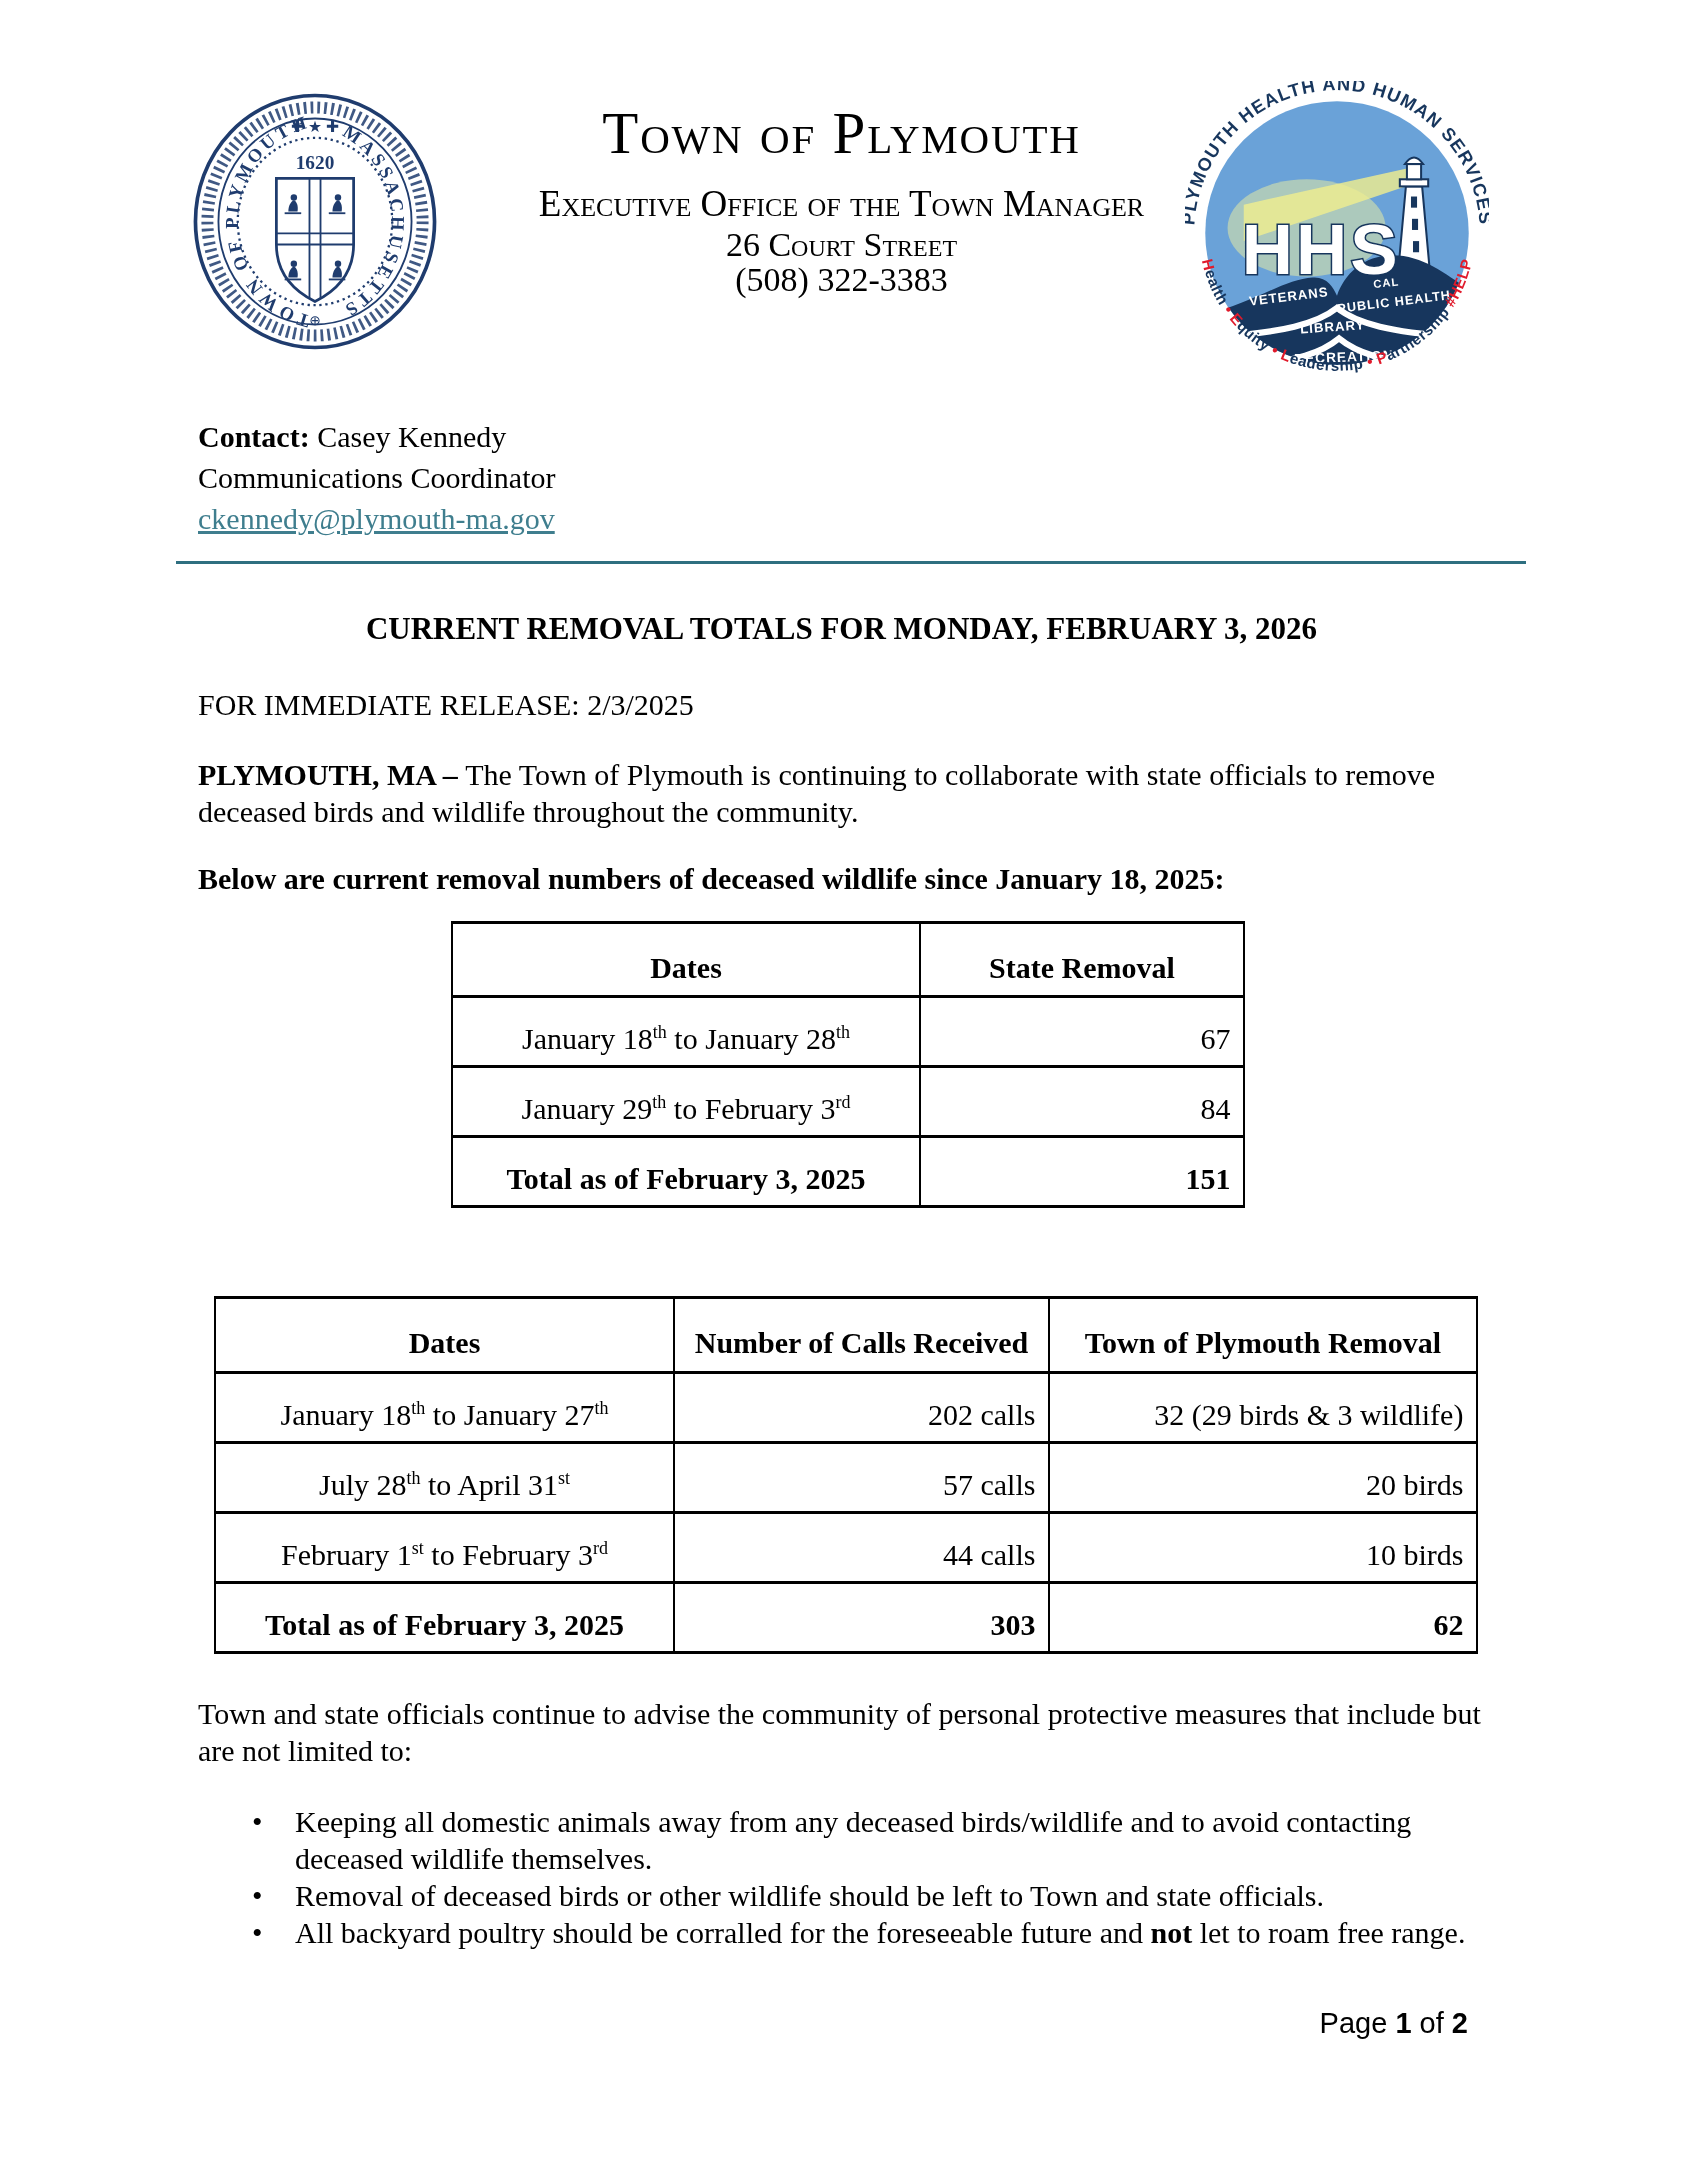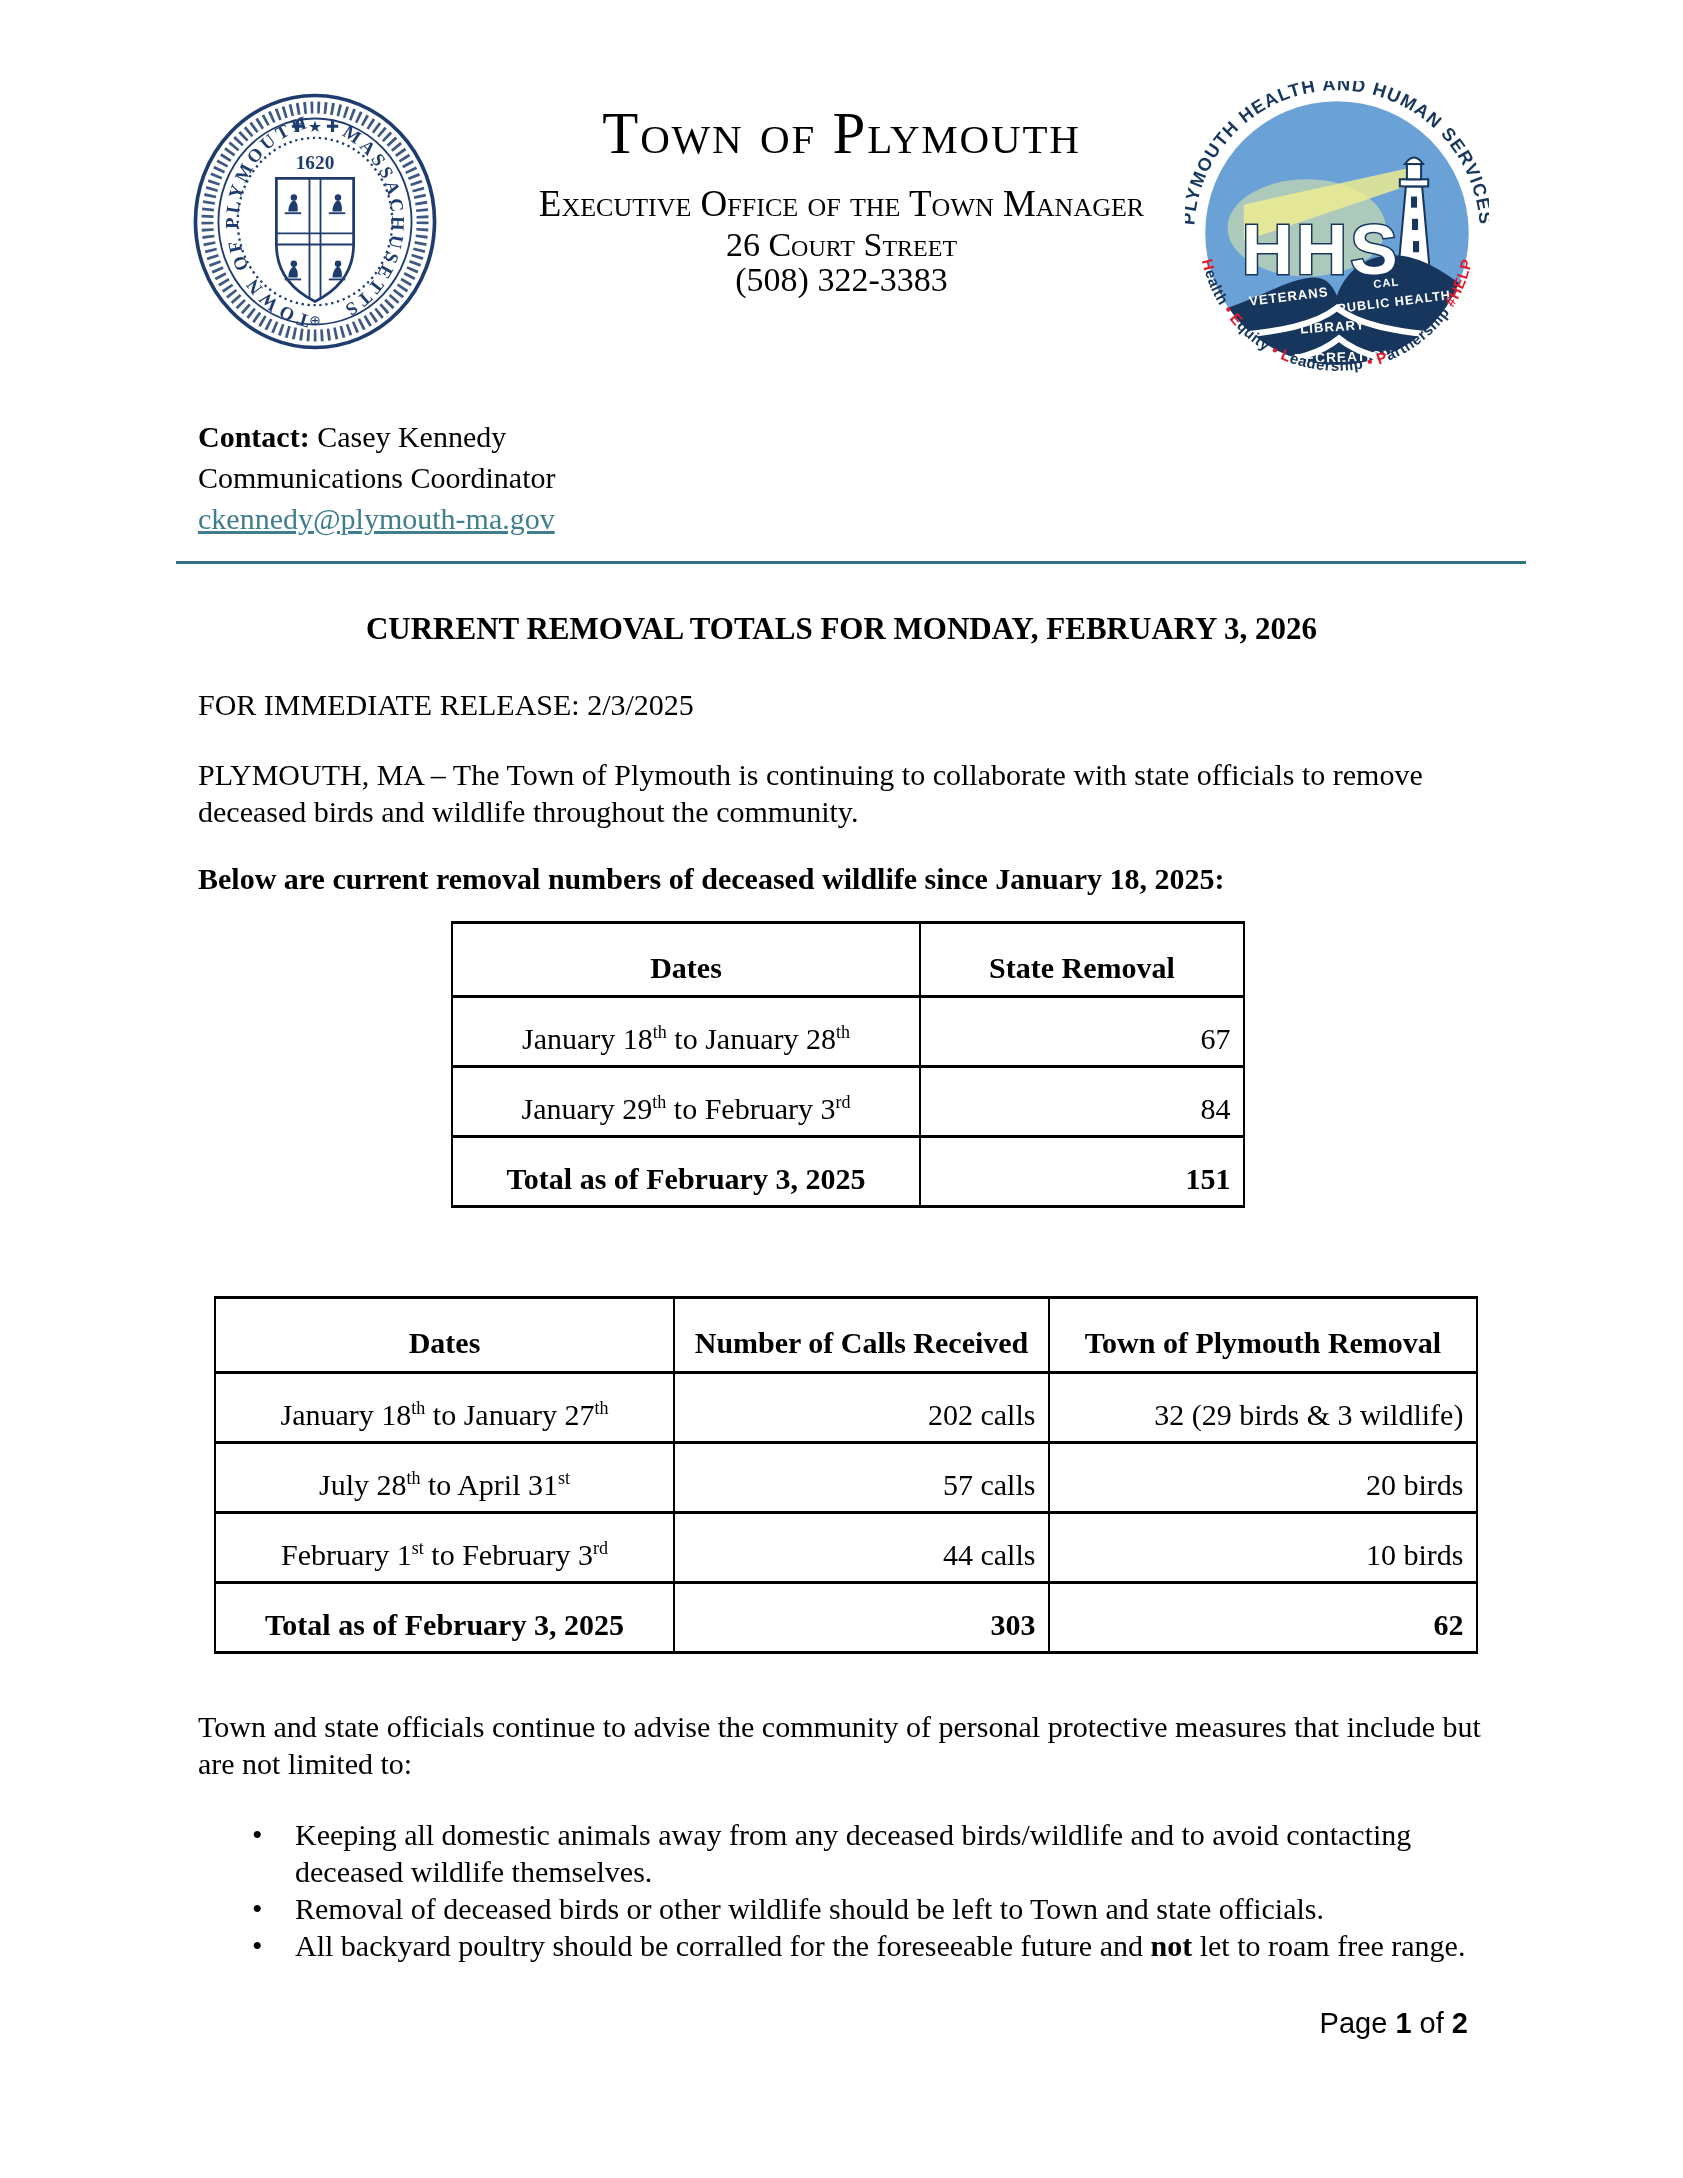--- a/index.html
+++ b/index.html
@@ -58,21 +58,21 @@
   .doc-table th { text-align:center; font-weight:bold; height:61px; padding-bottom:10.8px; }
   .doc-table td { height:58px; }
   .date-cell { text-align:center; }
   .num-cell { text-align:right; }
   .total-row td { font-weight:bold; }
   sup { font-size:0.6em; line-height:0; }
 
   .state-table { margin:25px 0 0 253px; width:792px; }
   .town-table  { margin:88px 0 0 16px;  width:1262px; }
 
-  .advisory-par { margin:54px 0 0 0; line-height:37px; }
+  .advisory-par { margin:41px 0 0 0; line-height:37px; }
   ul.bullets { margin:34px 0 0 0; padding:0 0 0 97px; list-style:none; }
   ul.bullets li { position:relative; line-height:37px; }
   ul.bullets li::before { content:"\2022"; position:absolute; left:-43px; top:0; font-size:30px; }
 
   .page-footer { position:absolute; top:2007px; right:215px;
                  font-family:"Liberation Sans", sans-serif; font-size:29px; }
 </style>
 </head>
 <body>
 
@@ -176,21 +176,21 @@
       <p>Communications Coordinator</p>
       <p><a class="email-link">ckennedy@plymouth-ma.gov</a></p>
     </div>
 
     <hr class="divider">
 
     <p class="headline">CURRENT REMOVAL TOTALS FOR MONDAY, FEBRUARY 3, 2026</p>
 
     <p class="immediate-line"><span style="font-weight: normal;">FOR IMMEDIATE RELEASE:</span><span> 2/3/2025</span></p>
 
-    <p class="lead-par"><span style="font-weight: normal;">PLYMOUTH, MA – </span><span>The Town of Plymouth is continuing to collaborate with state officials to remove deceased birds and wildlife throughout the community.</span></p>
+    <p class="lead-par"><span style="font-weight: bold;">PLYMOUTH, MA – </span><span>The Town of Plymouth is continuing to collaborate with state officials to remove deceased birds and wildlife throughout the community.</span></p>
 
     <p class="below-heading">Below are current removal numbers of deceased wildlife since January 18, 2025:</p>
 
     <table class="doc-table state-table">
       <colgroup>
           <col style="width:468px">
           <col style="width:324px">
         </colgroup>
       <thead>
         <tr>

